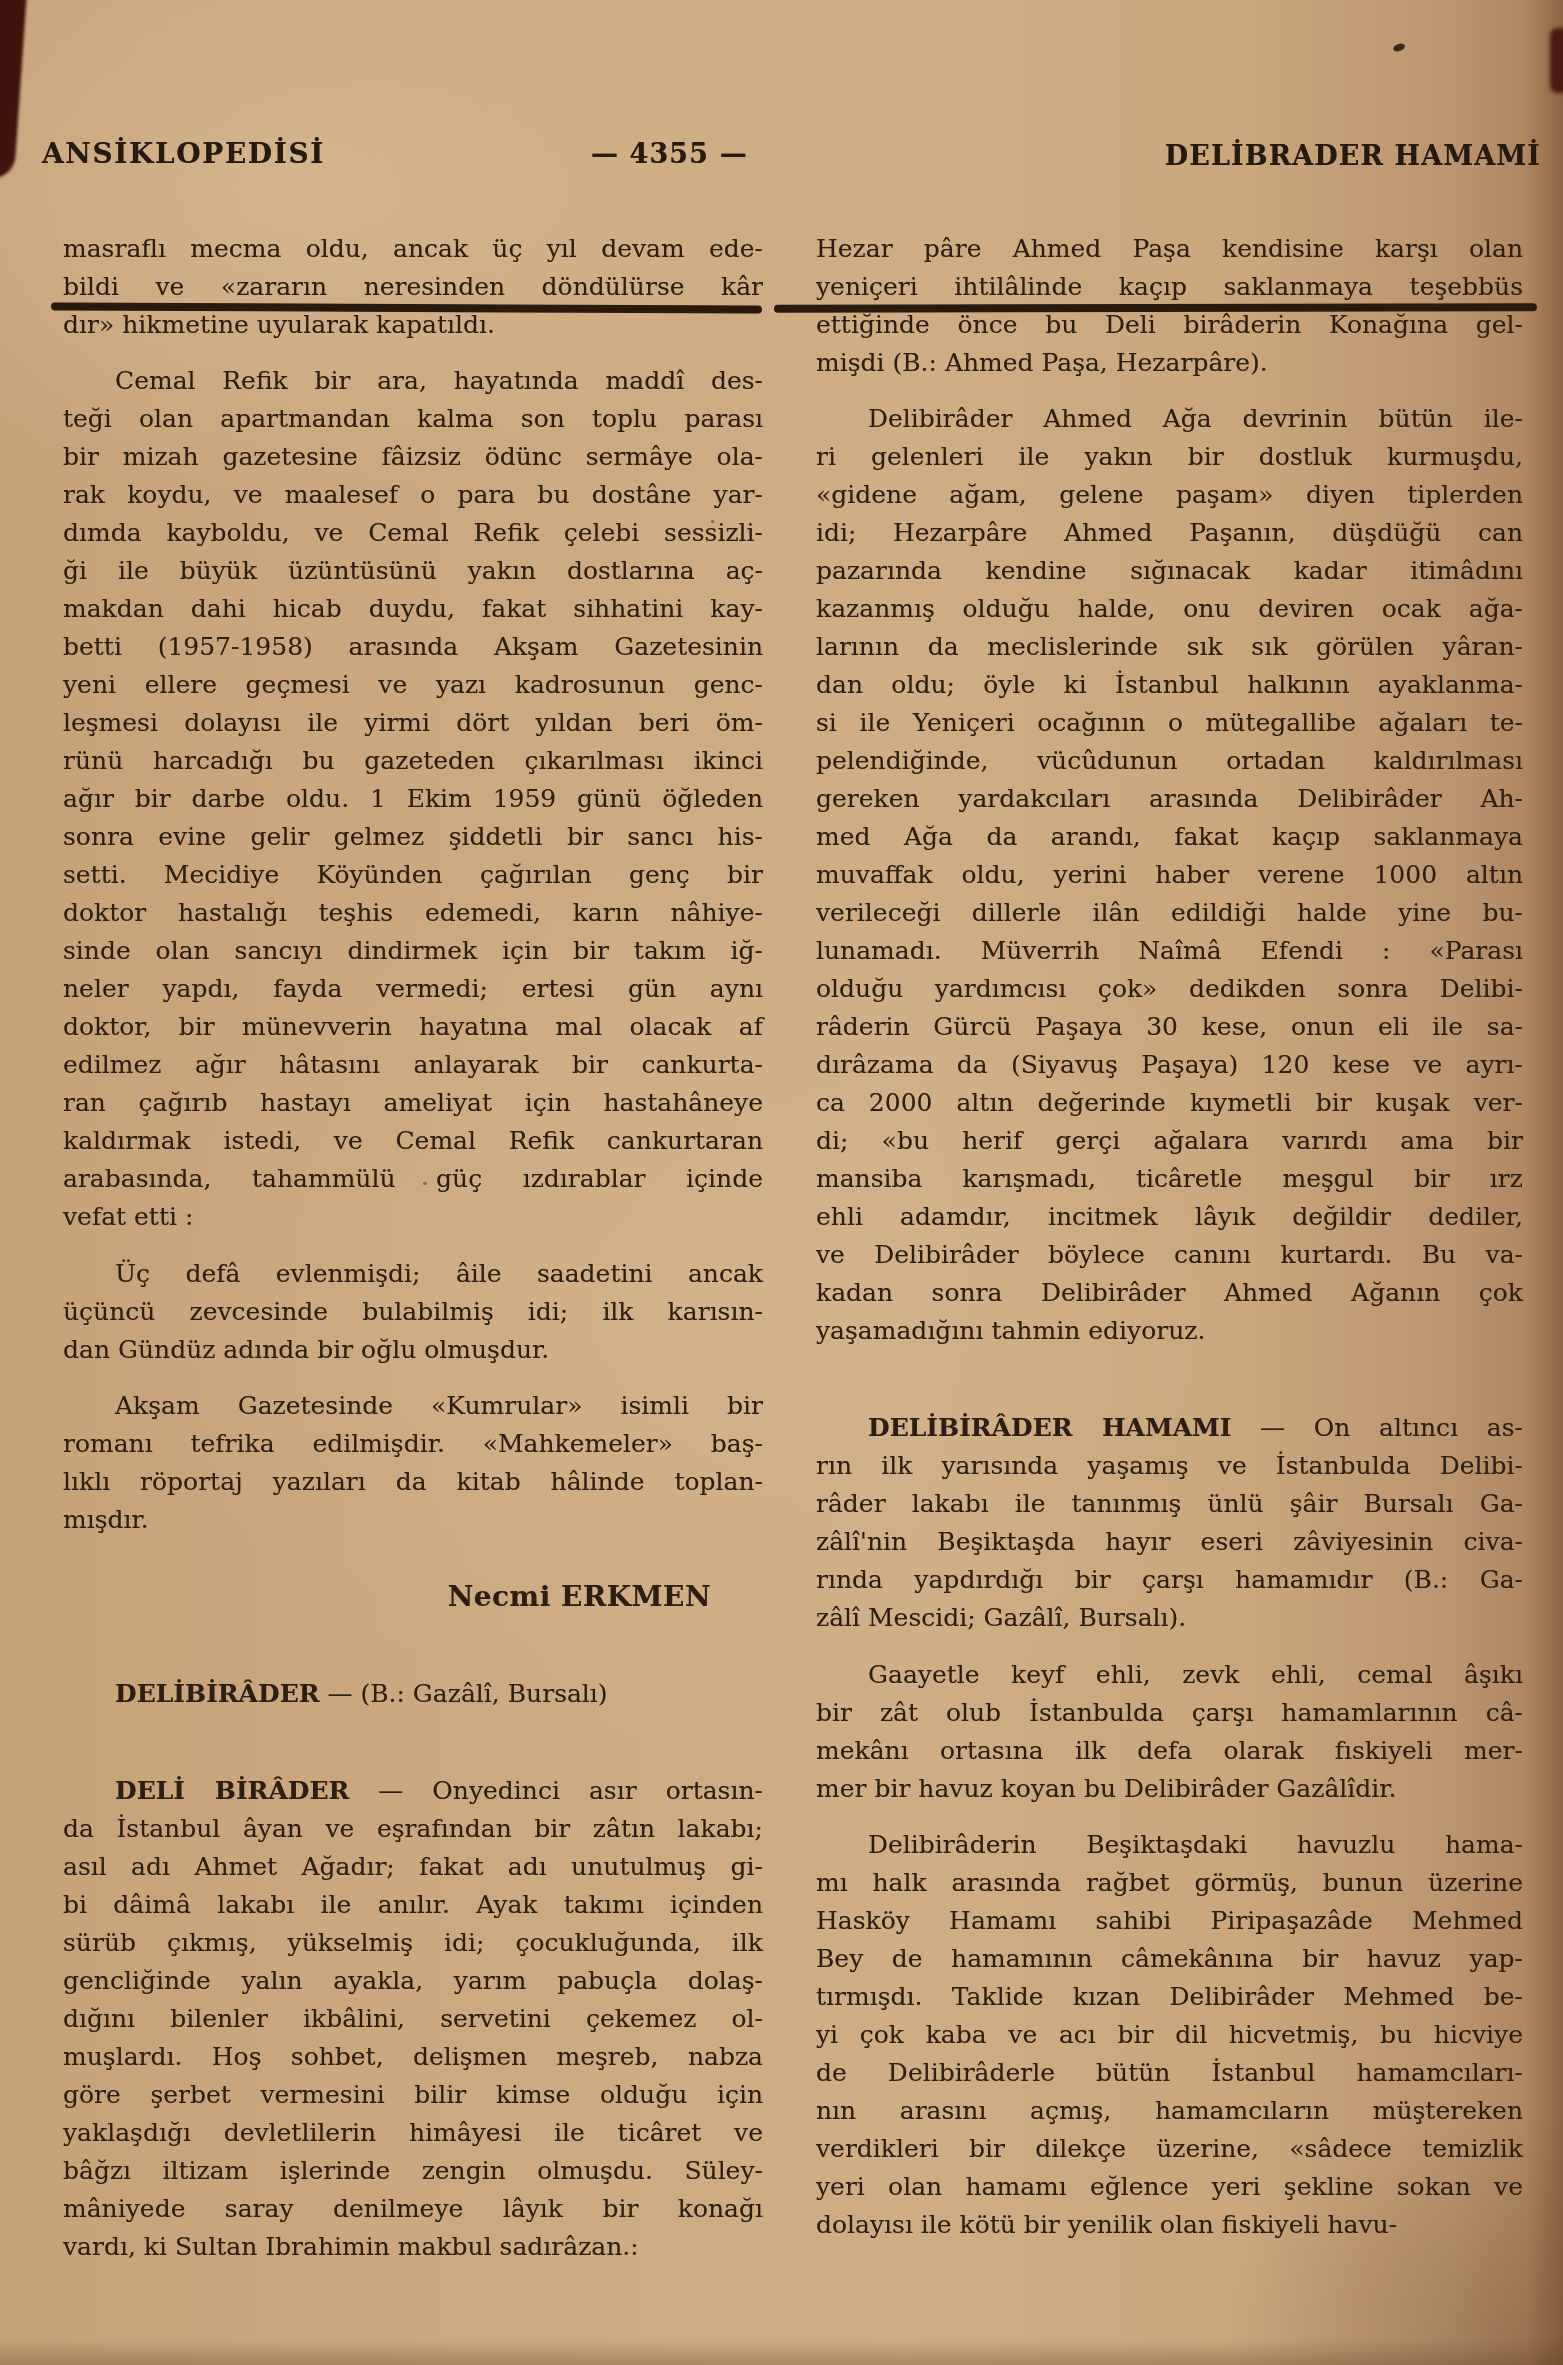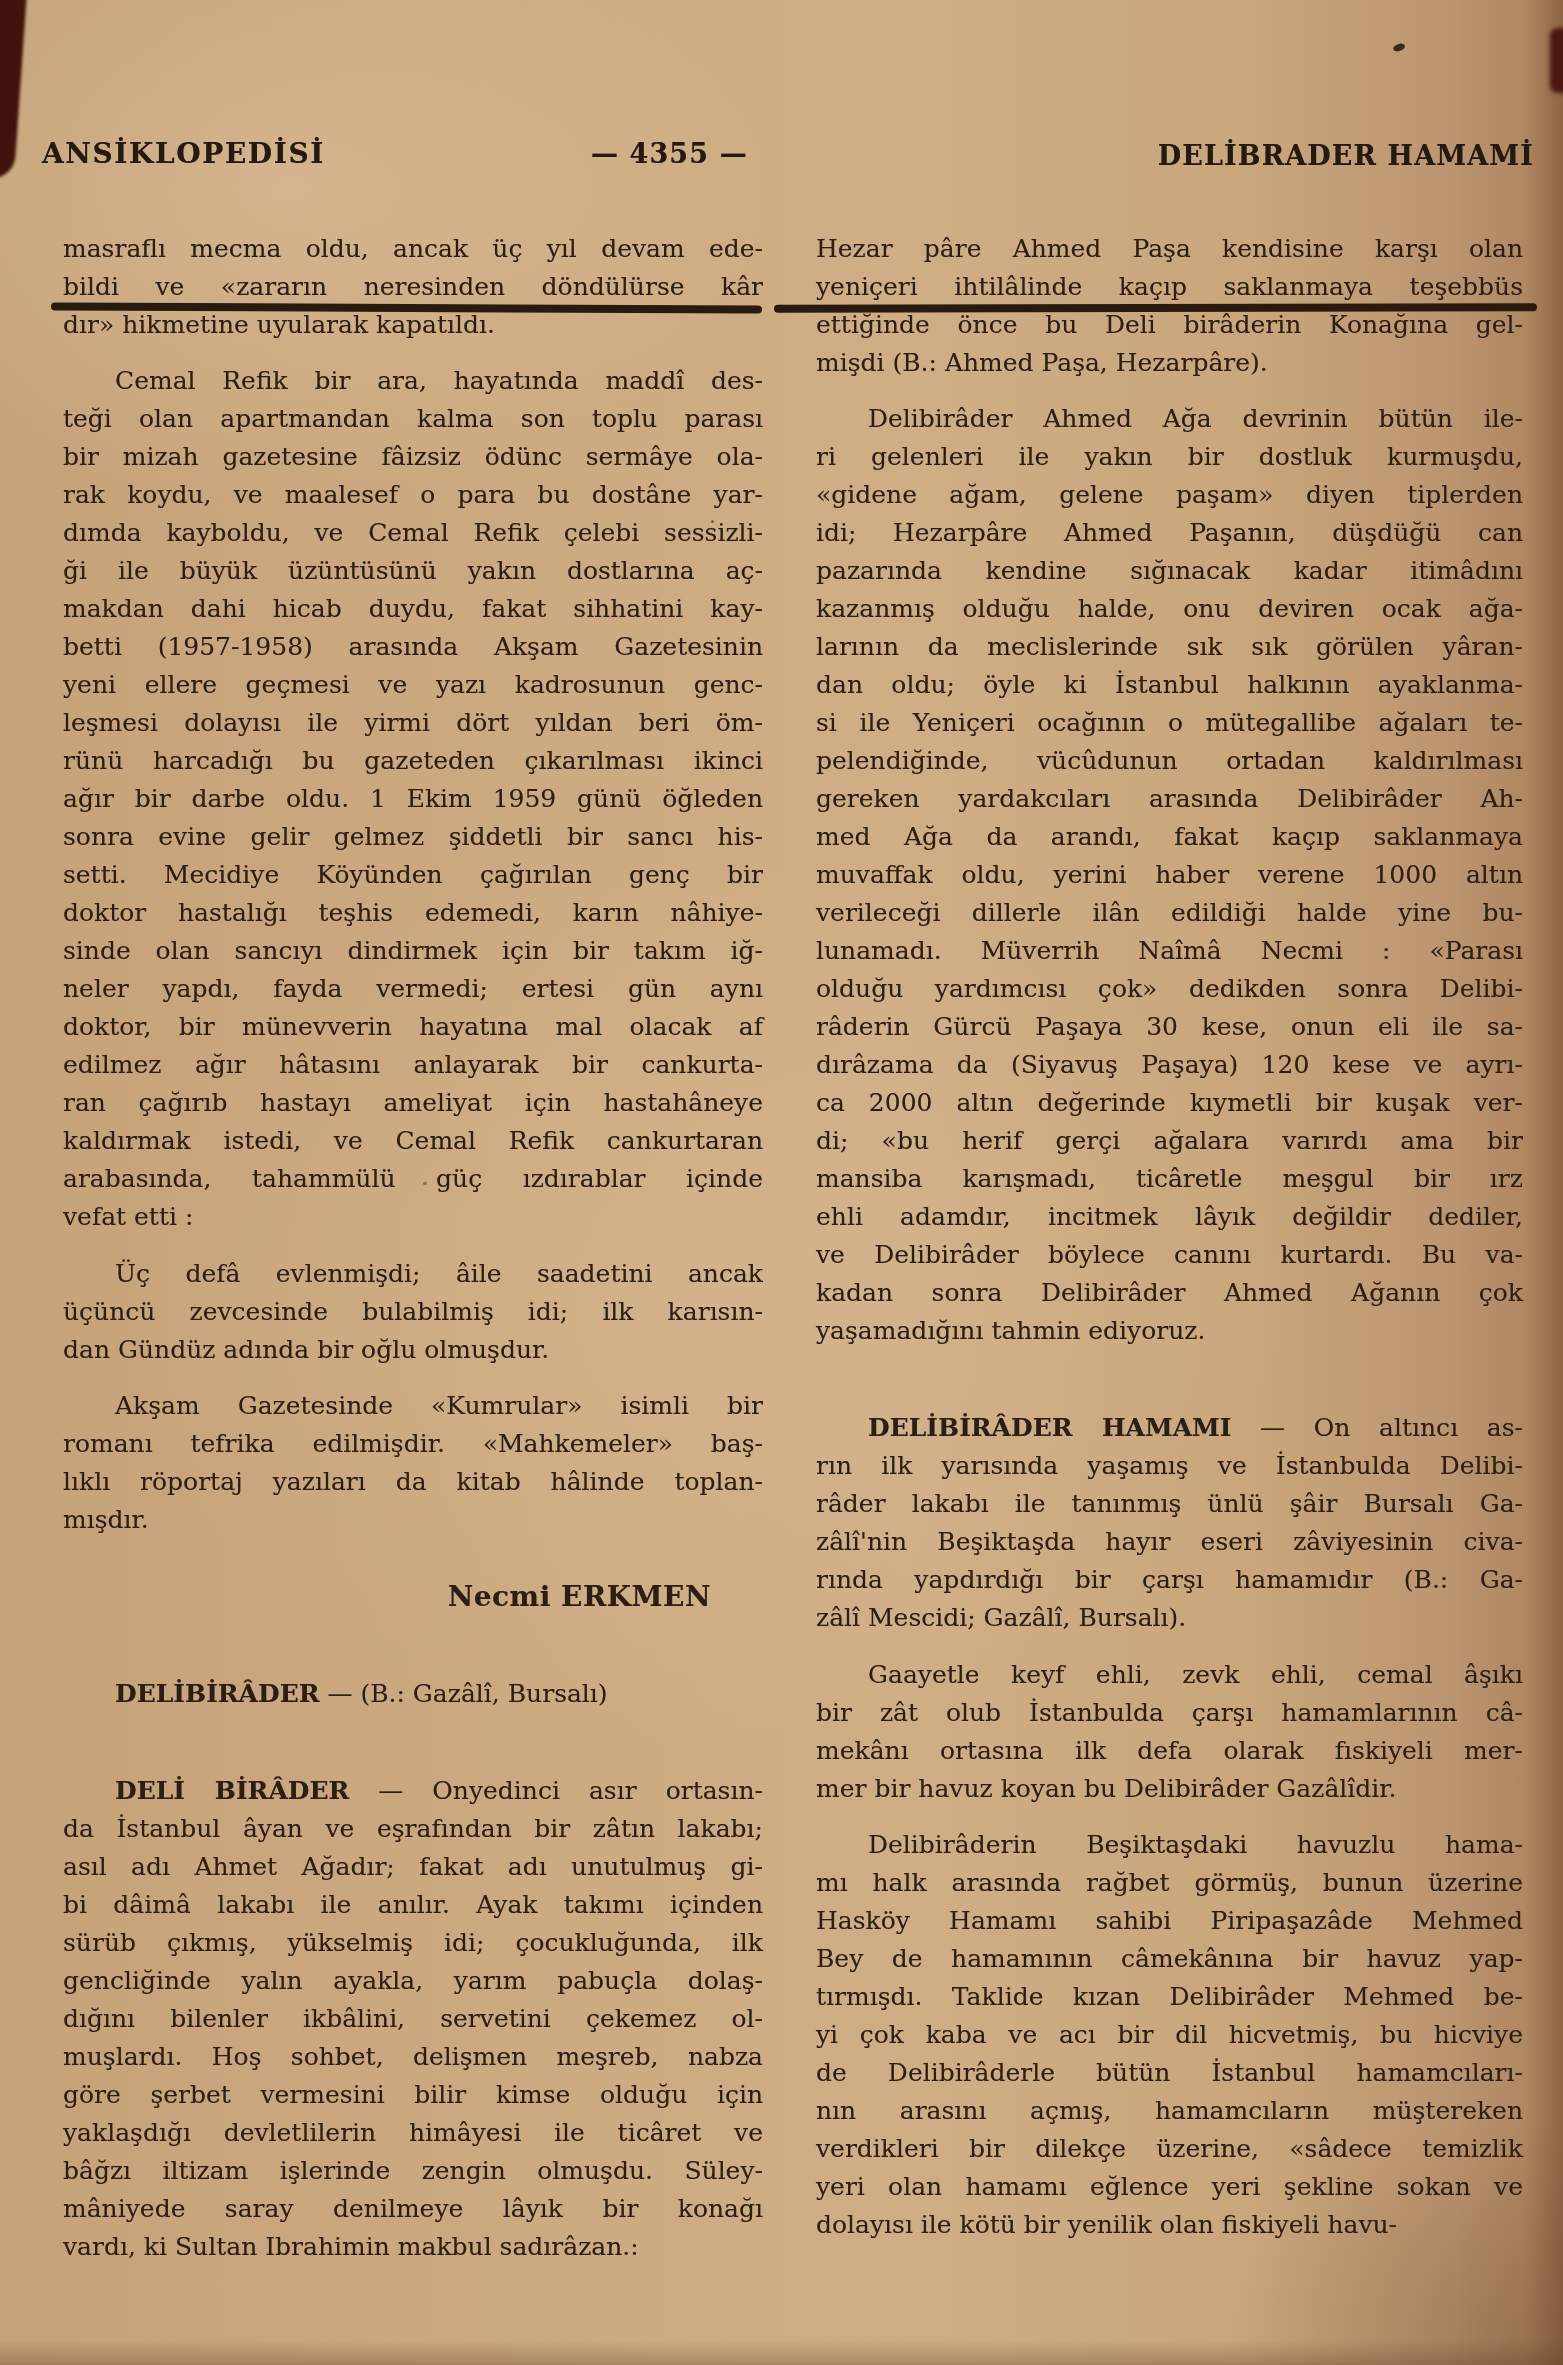--- a/index.html
+++ b/index.html
@@ -45,21 +45,21 @@
     position:absolute;left:42px;top:137px;
     font-size:28px;font-weight:bold;letter-spacing:1.6px;color:#241a10;
     text-shadow:0 0 0.5px rgba(36,26,16,.5);
   }
   .page-num{
     position:absolute;left:591px;top:138px;width:249px;text-align:left;
     font-size:27px;font-weight:bold;color:#241a10;letter-spacing:1.1px;
     text-shadow:0 0 0.5px rgba(36,26,16,.5);
   }
   .running-head{
-    position:absolute;right:29px;top:140px;width:650px;text-align:right;
+    position:absolute;right:22px;top:140px;width:650px;text-align:right;
     font-size:27px;font-weight:bold;letter-spacing:1.1px;color:#241a10;
     text-shadow:0 0 0.5px rgba(36,26,16,.5);
   }
   .rule{position:absolute;top:304px;height:8.1px;background:#281a0e;border-radius:4.3px;}
   .rule-left{left:51px;width:711px;transform:rotate(0.25deg);}
   .rule-right{left:774px;width:763px;transform:rotate(-0.1deg);}
 
   .col{
     position:absolute;top:230px;
     font-size:25px;line-height:38px;color:#2b1e12;
@@ -175,21 +175,21 @@
         <div class="ln">pazarında kendine sığınacak kadar itimâdını</div>
         <div class="ln">kazanmış olduğu halde, onu deviren ocak ağa-</div>
         <div class="ln">larının da meclislerinde sık sık görülen yâran-</div>
         <div class="ln">dan oldu; öyle ki İstanbul halkının ayaklanma-</div>
         <div class="ln">si ile Yeniçeri ocağının o mütegallibe ağaları te-</div>
         <div class="ln">pelendiğinde, vücûdunun ortadan kaldırılması</div>
         <div class="ln">gereken yardakcıları arasında Delibirâder Ah-</div>
         <div class="ln">med Ağa da arandı, fakat kaçıp saklanmaya</div>
         <div class="ln">muvaffak oldu, yerini haber verene 1000 altın</div>
         <div class="ln">verileceği dillerle ilân edildiği halde yine bu-</div>
-        <div class="ln">lunamadı. Müverrih Naîmâ Necmi : «Parası</div>
+        <div class="ln">lunamadı. Müverrih Naîmâ Efendi : «Parası</div>
         <div class="ln">olduğu yardımcısı çok» dedikden sonra Delibi-</div>
         <div class="ln">râderin Gürcü Paşaya 30 kese, onun eli ile sa-</div>
         <div class="ln">dırâzama da (Siyavuş Paşaya) 120 kese ve ayrı-</div>
         <div class="ln">ca 2000 altın değerinde kıymetli bir kuşak ver-</div>
         <div class="ln">di; «bu herif gerçi ağalara varırdı ama bir</div>
         <div class="ln">mansiba karışmadı, ticâretle meşgul bir ırz</div>
         <div class="ln">ehli adamdır, incitmek lâyık değildir dediler,</div>
         <div class="ln">ve Delibirâder böylece canını kurtardı. Bu va-</div>
         <div class="ln">kadan sonra Delibirâder Ahmed Ağanın çok</div>
         <div class="ln last">yaşamadığını tahmin ediyoruz.</div>

